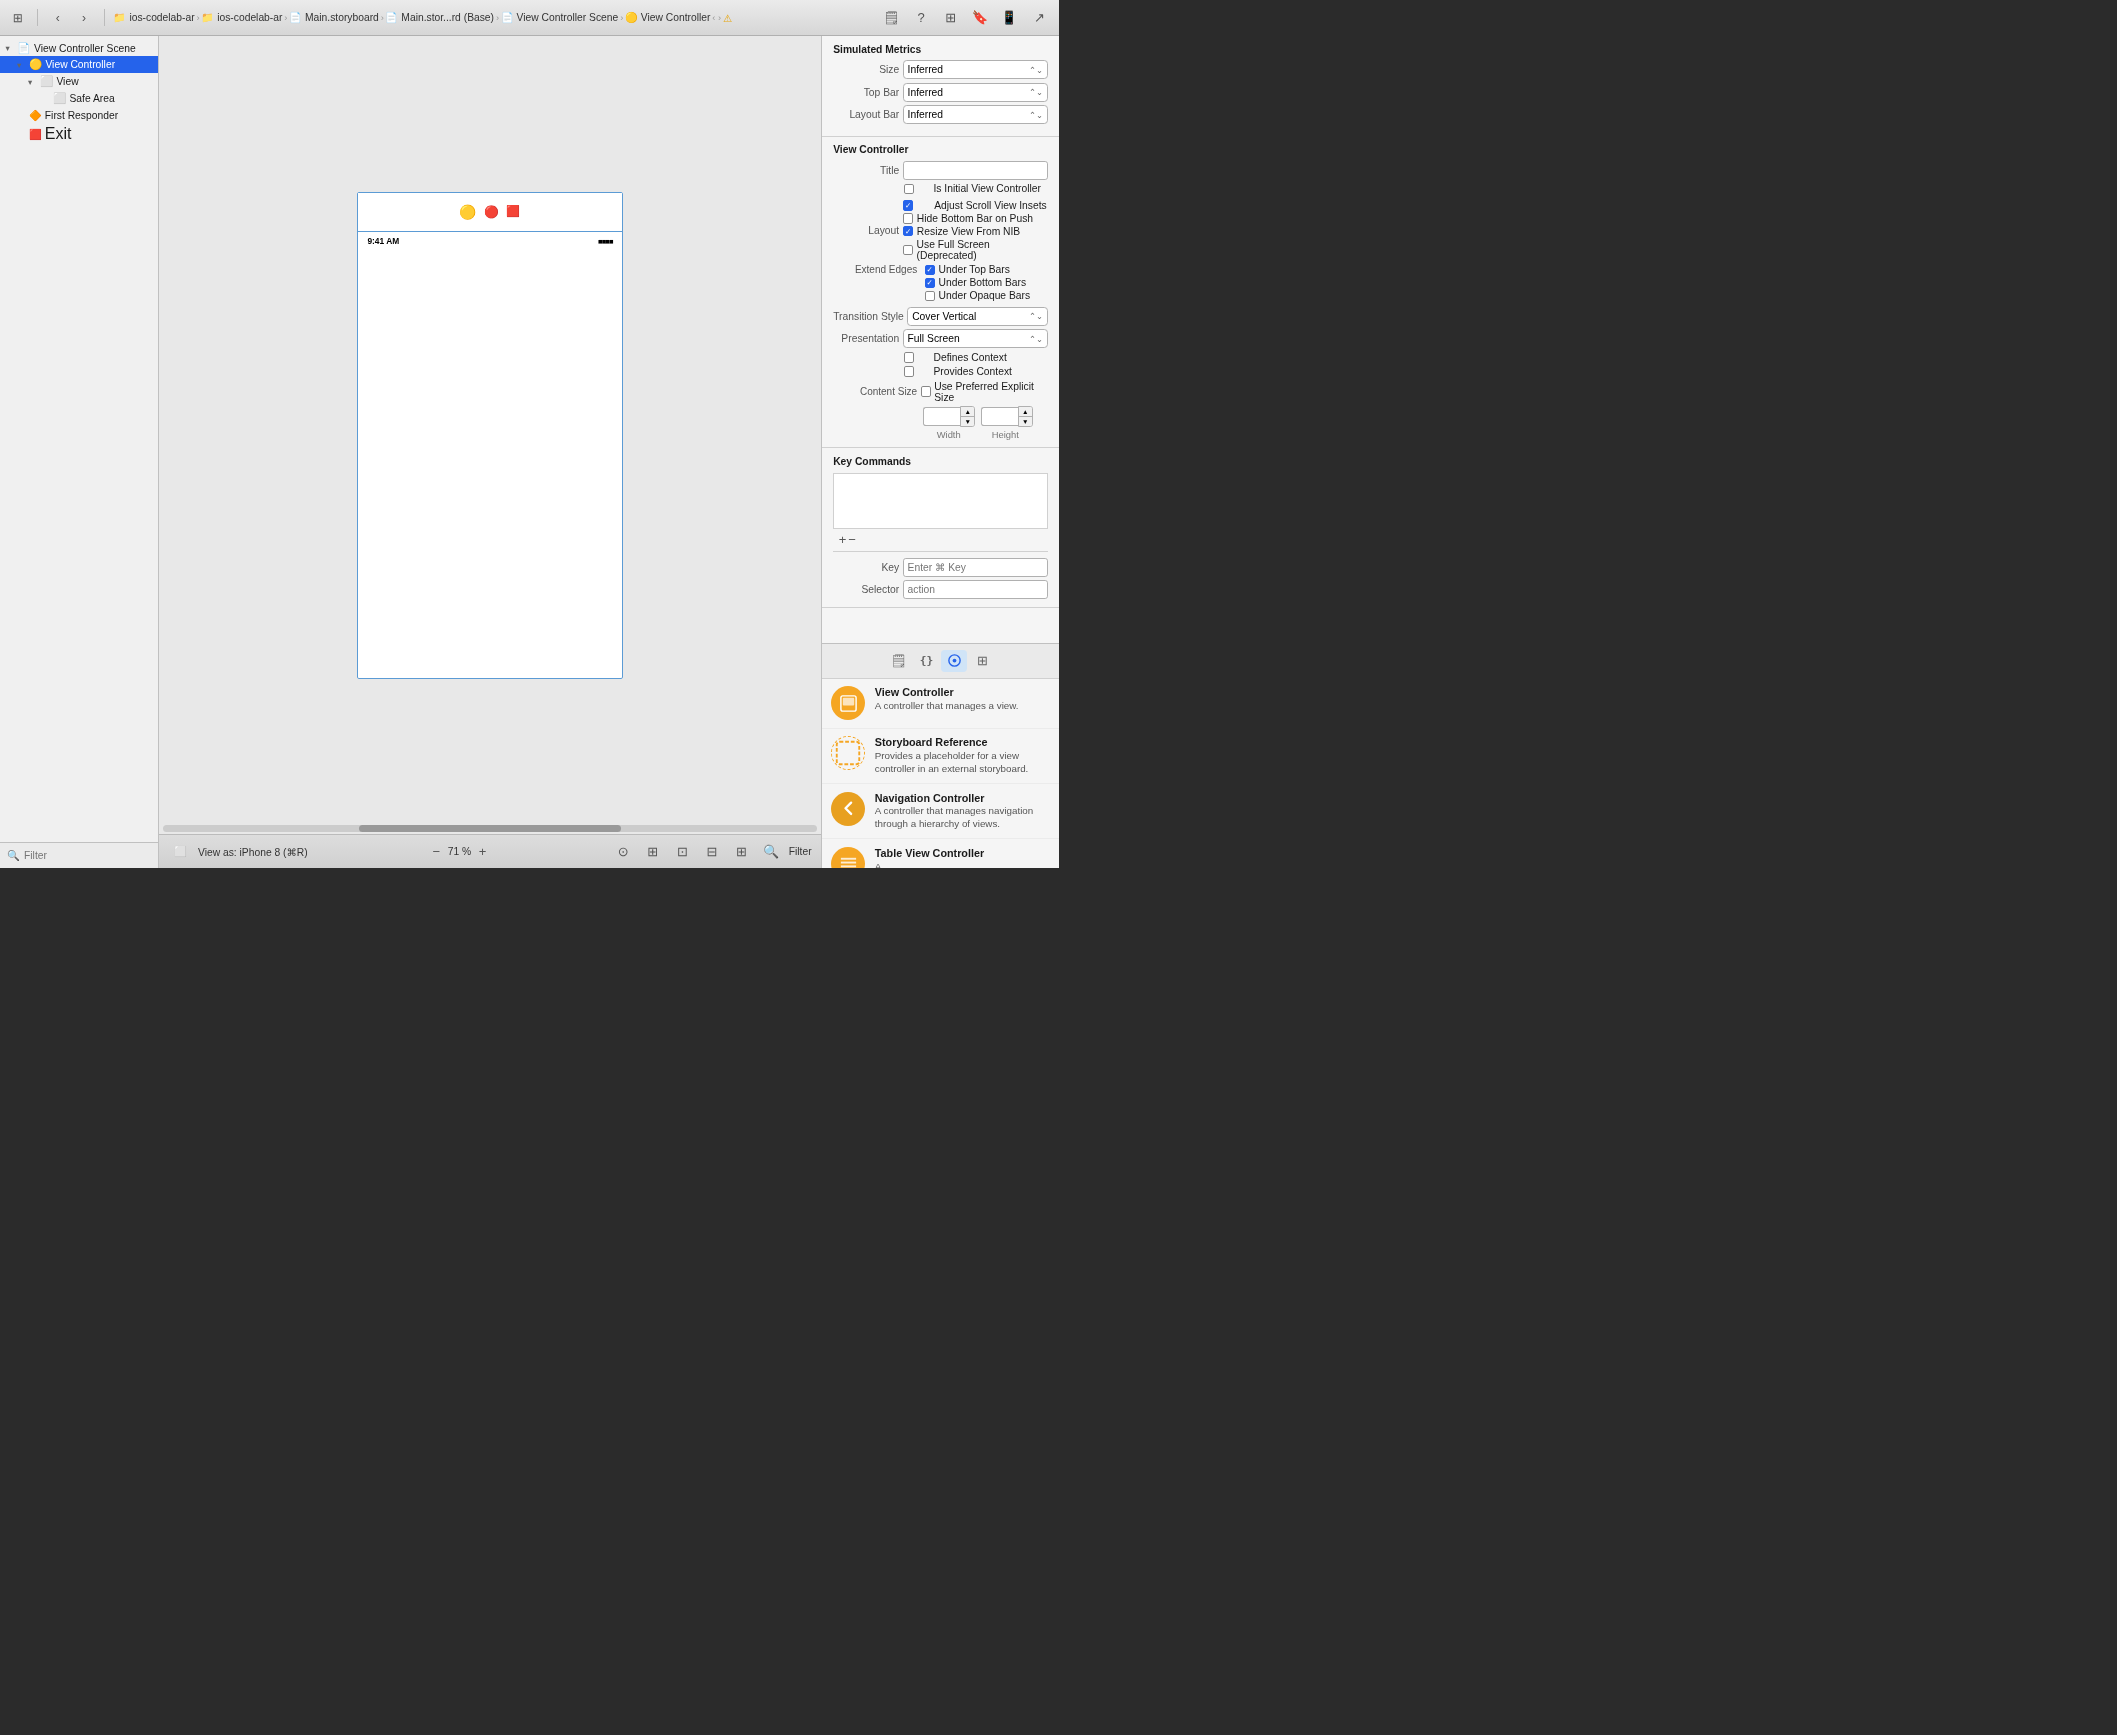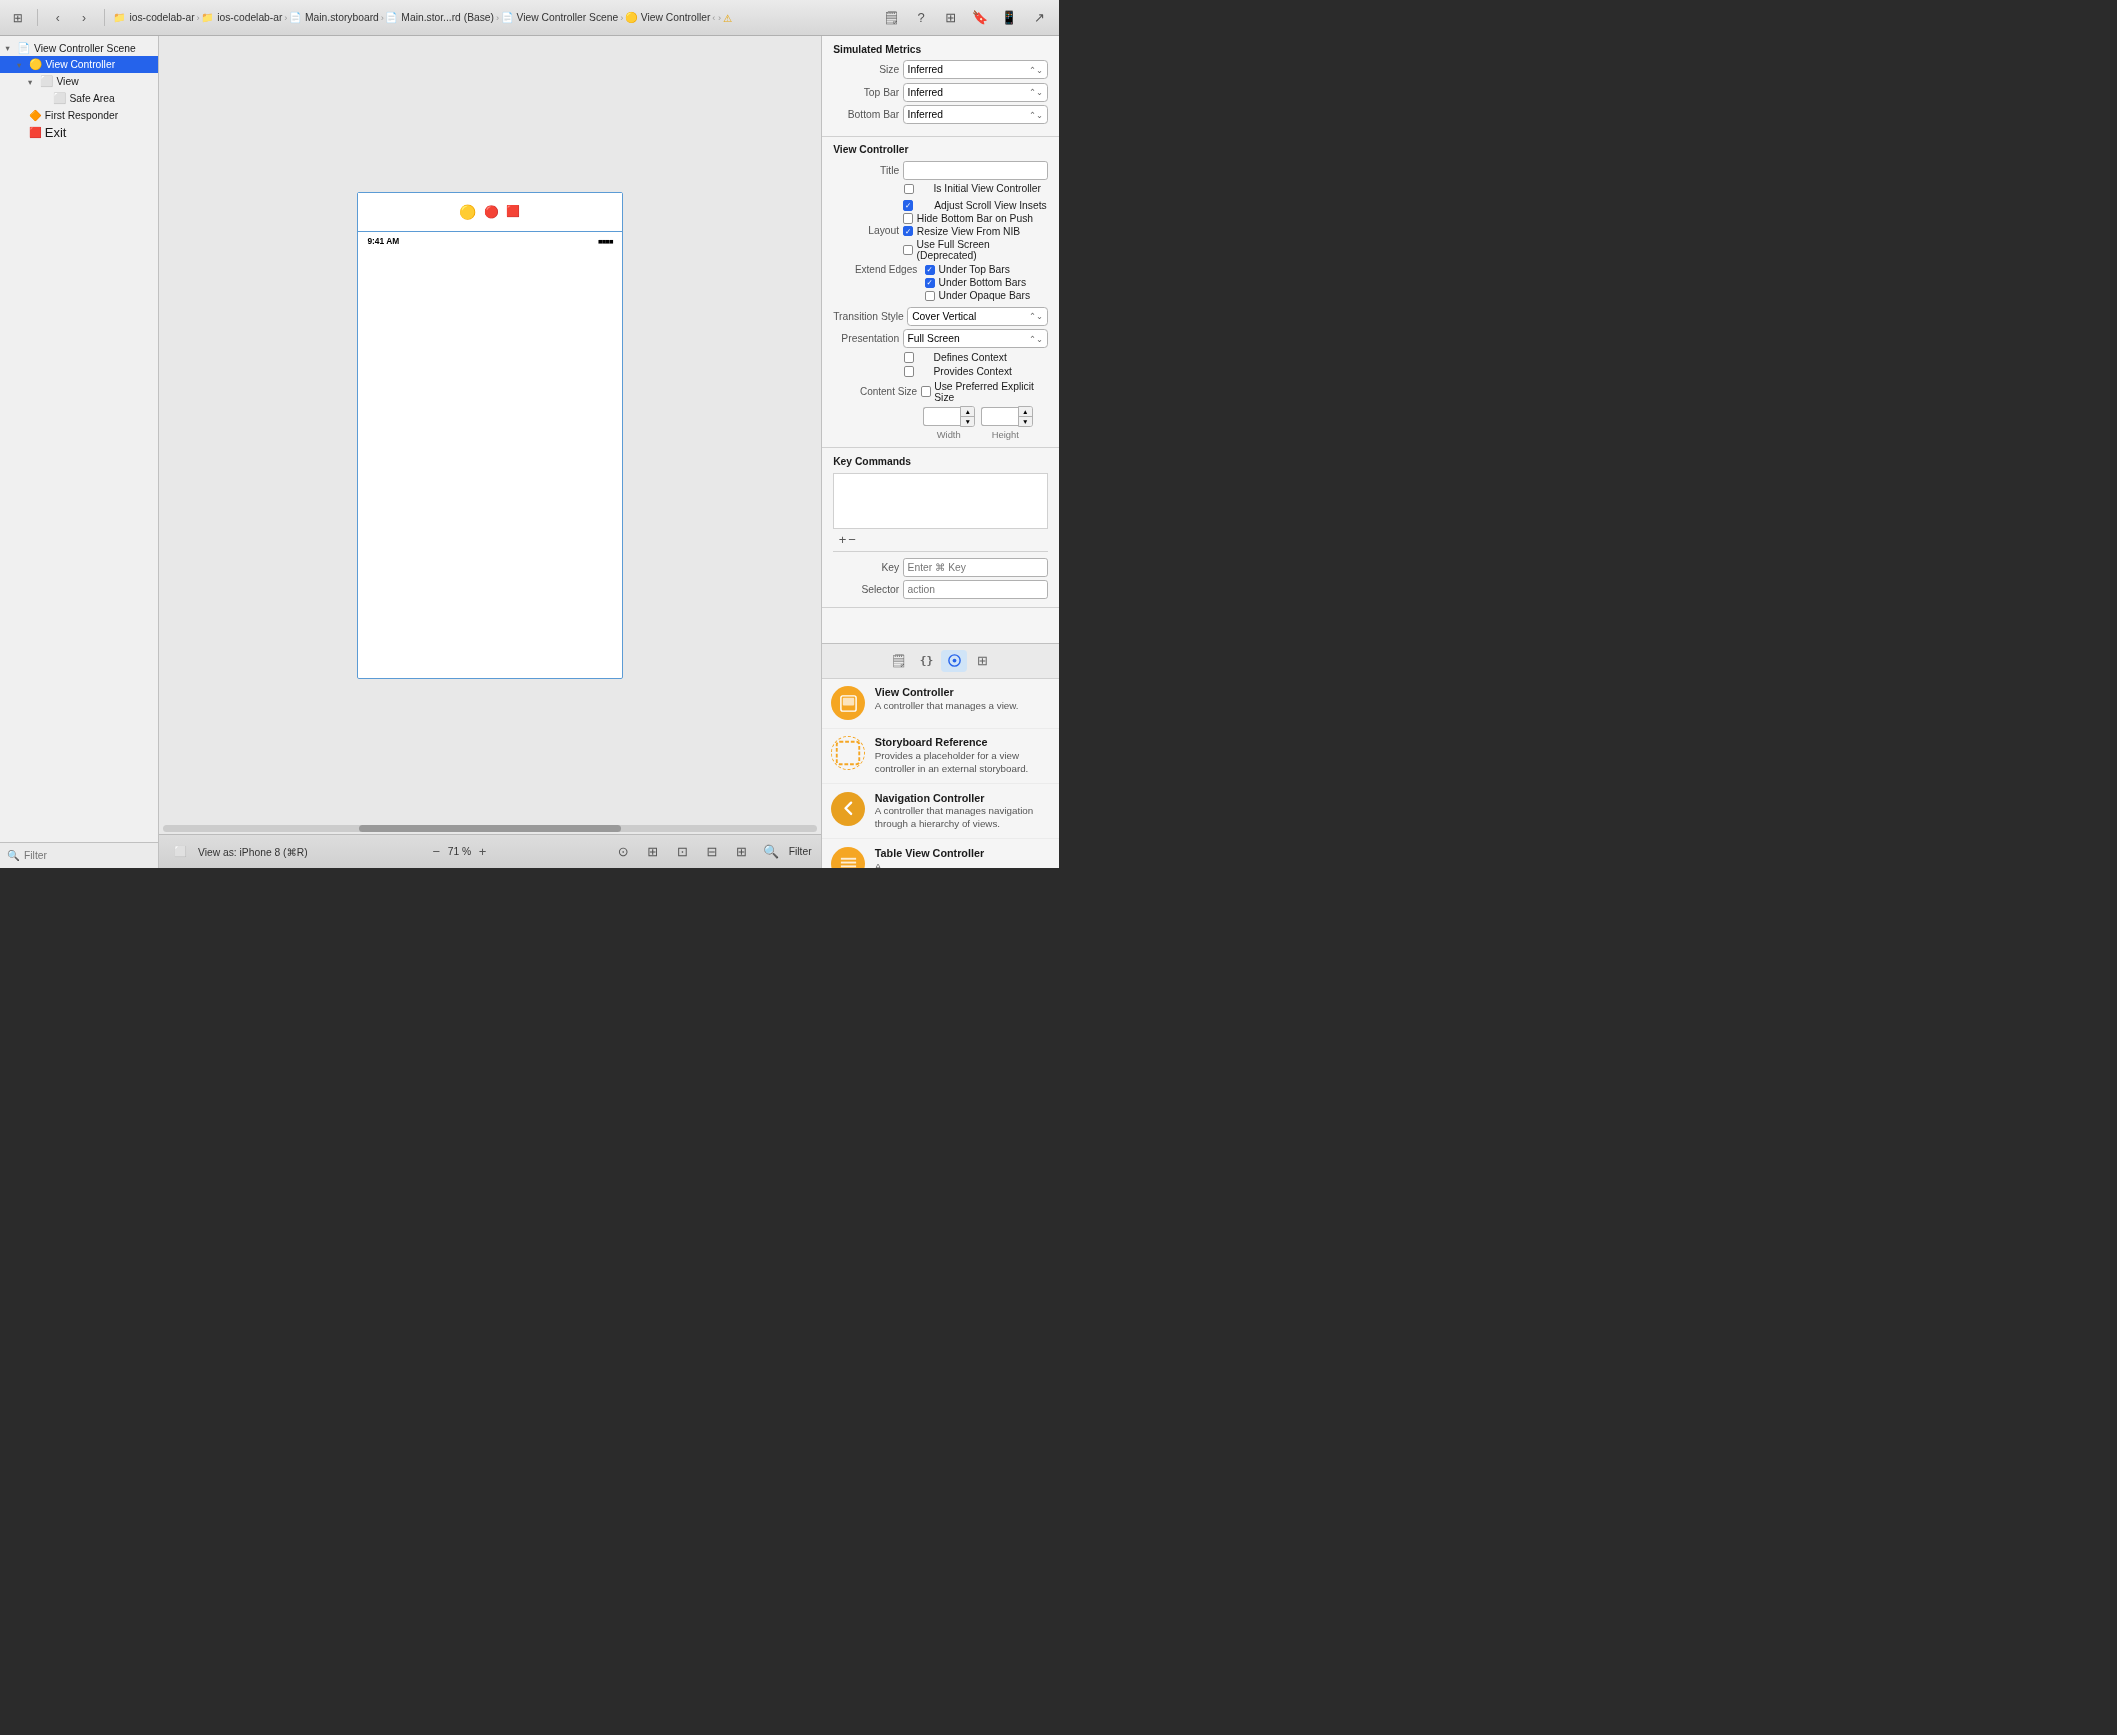--- a/index.html
+++ b/index.html
@@ -326,21 +326,21 @@
 
       <div class="tree-item" style="padding-left:17px;">
         <span class="disclosure leaf"></span>
         <span style="font-size:10.3px;">🔶</span>
         <span style="font-size:10.3px;color:#1a1a1a;">First Responder</span>
       </div>
 
       <div class="tree-item" style="padding-left:17px;">
         <span class="disclosure leaf"></span>
         <span style="font-size:10.3px;">🟥</span>
-        <span style="font-size:13px;color:#1a1a1a;">Exit</span>
+        <span style="font-size:16px;color:#1a1a1a;">Exit</span>
       </div>
     </div>
     <div class="sidebar-filter">
       <span style="color:#999;font-size:10.3px;">🔍</span>
       <input type="text" style="flex: 1 1 0%; border: none; background: transparent; font-size: 10.3px; outline: none;" placeholder="Filter">
     </div>
   </div>
 
   <div class="canvas">
     <div class="canvas-content">
@@ -405,21 +405,21 @@
           </div>
         </div>
         <div class="inspector-row">
           <span class="inspector-label">Top Bar</span>
           <div class="inspector-select">
             <span>Inferred</span>
             <span class="inspector-select-arrow">⌃⌄</span>
           </div>
         </div>
         <div class="inspector-row">
-          <span class="inspector-label">Bottom Bar</span>
+          <span class="inspector-label">Layout Bar</span>
           <div class="inspector-select">
             <span>Inferred</span>
             <span class="inspector-select-arrow">⌃⌄</span>
           </div>
         </div>
       </div>
 
       <div class="inspector-section">
         <div class="inspector-section-title">View Controller</div>
 

